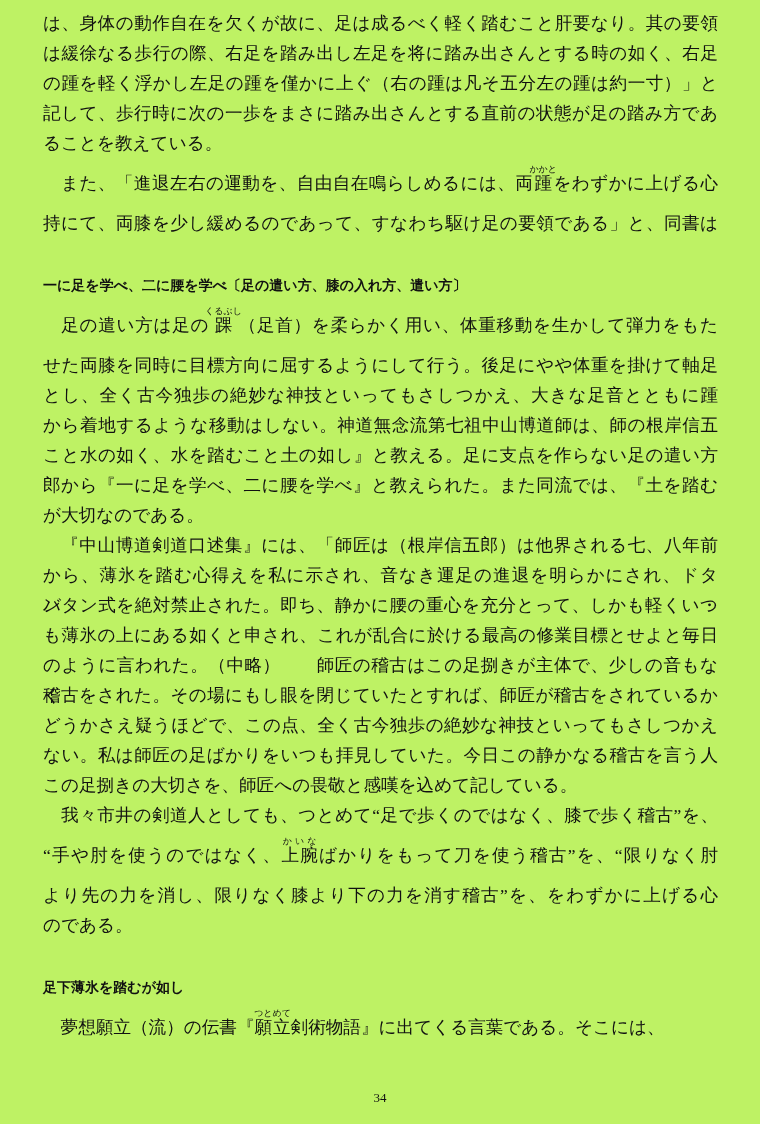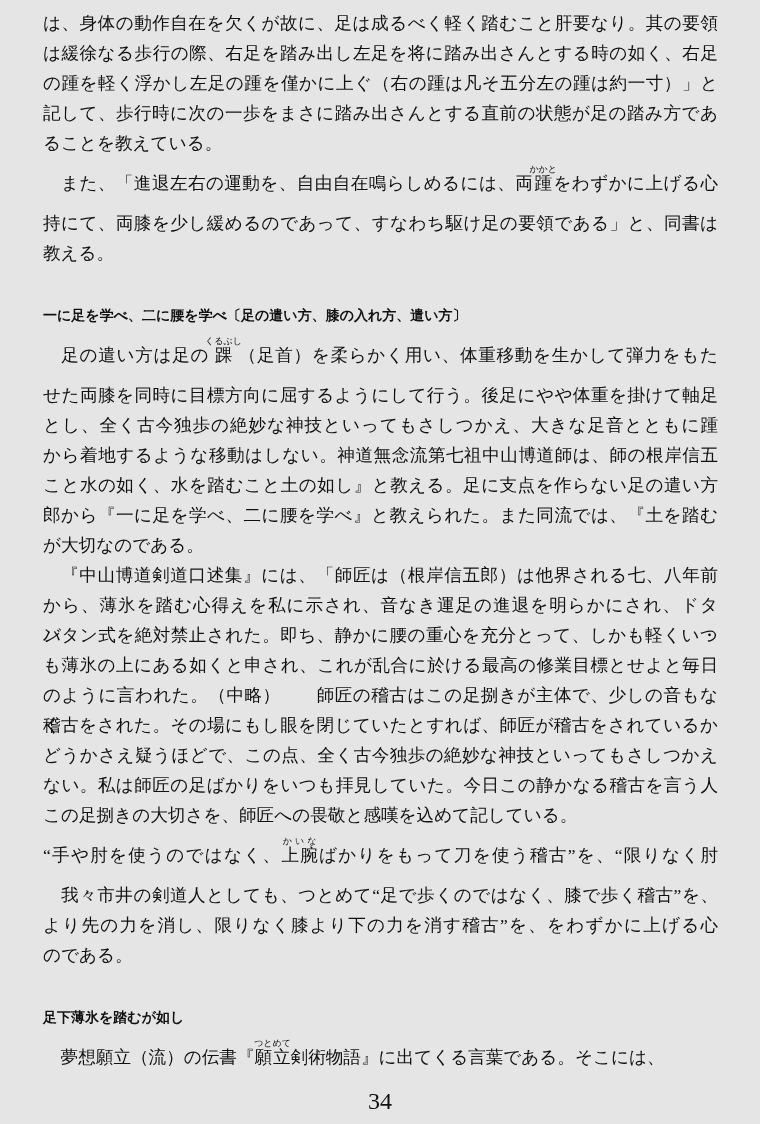--- a/index.html
+++ b/index.html
@@ -4,21 +4,21 @@
 <style>
   html, body {
     margin: 0;
     padding: 0;
     background: #ffffff;
   }
   .page {
     position: relative;
     width: 760px;
     height: 1124px;
-    background: #e5e5e5;
+    background: #bef264;
     box-sizing: border-box;
     padding: 8px 42px 0 43px;
     font-family: "Liberation Serif", "DejaVu Serif", serif;
     color: #111111;
     overflow: hidden;
   }
   .page-body {
     width: 675px;
   }
   .p { margin: 0; }
@@ -57,42 +57,41 @@
     text-align: center;
   }
   .footer {
     position: absolute;
     left: 0;
     right: 0;
     top: 1088px;
     text-align: center;
   }
   .page-number {
-    font-size: 24px;
+    font-size: 13px;
     font-family: "Liberation Serif", "DejaVu Serif", serif;
     color: #111111;
     margin-top: 9px;
   }
 </style>
 </head>
 <body>
 
 <div class="page">
   <main class="page-body">
       <div class="p">
         <div class="line fill">は、身体の動作自在を欠くが故に、足は成るべく軽く踏むこと肝要なり。其の要領</div>
         <div class="line fill">は緩徐なる歩行の際、右足を踏み出し左足を将に踏み出さんとする時の如く、右足</div>
         <div class="line fill">の踵を軽く浮かし左足の踵を僅かに上ぐ（右の踵は凡そ五分左の踵は約一寸）」と</div>
         <div class="line fill">記して、歩行時に次の一歩をまさに踏み出さんとする直前の状態が足の踏み方であ</div>
         <div class="line">ることを教えている。</div>
       </div>
       <div class="p">
         <div class="line fill rb">　また、「進退左右の運動を、自由自在鳴らしめるには、両<ruby>踵<rt>かかと</rt></ruby>をわずかに上げる心</div>
         <div class="line fill">持にて、両膝を少し緩めるのであって、すなわち駆け足の要領である」と、同書は</div>
-        <div class="line">教える。</div>
       </div>
       <div class="h">
         <div class="line">一に足を学べ、二に腰を学べ〔足の遣い方、膝の入れ方、遣い方〕</div>
       </div>
       <div class="p">
         <div class="line fill rb">　足の遣い方は足の<ruby>踝<rt>くるぶし</rt></ruby>（足首）を柔らかく用い、体重移動を生かして弾力をもた</div>
         <div class="line fill">せた両膝を同時に目標方向に屈するようにして行う。後足にやや体重を掛けて軸足</div>
         <div class="line fill">とし、全く古今独歩の絶妙な神技といってもさしつかえ、大きな足音とともに踵</div>
         <div class="line fill">から着地するような移動はしない。神道無念流第七祖中山博道師は、師の根岸信五</div>
         <div class="line fill">こと水の如く、水を踏むこと土の如し』と教える。足に支点を作らない足の遣い方</div>
@@ -104,22 +103,22 @@
         <div class="line fill">から、薄氷を踏む心得えを私に示され、音なき運足の進退を明らかにされ、ドタン・</div>
         <div class="line fill">バタン式を絶対禁止された。即ち、静かに腰の重心を充分とって、しかも軽くいつ</div>
         <div class="line fill">も薄氷の上にある如くと申され、これが乱合に於ける最高の修業目標とせよと毎日</div>
         <div class="line fill">のように言われた。（中略）　　師匠の稽古はこの足捌きが主体で、少しの音もなく</div>
         <div class="line fill">稽古をされた。その場にもし眼を閉じていたとすれば、師匠が稽古をされているか</div>
         <div class="line fill">どうかさえ疑うほどで、この点、全く古今独歩の絶妙な神技といってもさしつかえ</div>
         <div class="line fill">ない。私は師匠の足ばかりをいつも拝見していた。今日この静かなる稽古を言う人</div>
         <div class="line">この足捌きの大切さを、師匠への畏敬と感嘆を込めて記している。</div>
       </div>
       <div class="p">
+        <div class="line fill">　我々市井の剣道人としても、つとめて“足で歩くのではなく、膝で歩く稽古”を、</div>
         <div class="line fill rb">“手や肘を使うのではなく、<ruby>上腕<rt>かいな</rt></ruby>ばかりをもって刀を使う稽古”を、“限りなく肘</div>
-        <div class="line fill">　我々市井の剣道人としても、つとめて“足で歩くのではなく、膝で歩く稽古”を、</div>
         <div class="line fill">より先の力を消し、限りなく膝より下の力を消す稽古”を、をわずかに上げる心</div>
         <div class="line">のである。</div>
       </div>
       <div class="h">
         <div class="line">足下薄氷を踏むが如し</div>
       </div>
       <div class="p">
         <div class="line rb">　夢想願立（流）の伝書『<ruby>願立<rt>つとめて</rt></ruby>剣術物語』に出てくる言葉である。そこには、</div>
       </div>
     </main>

